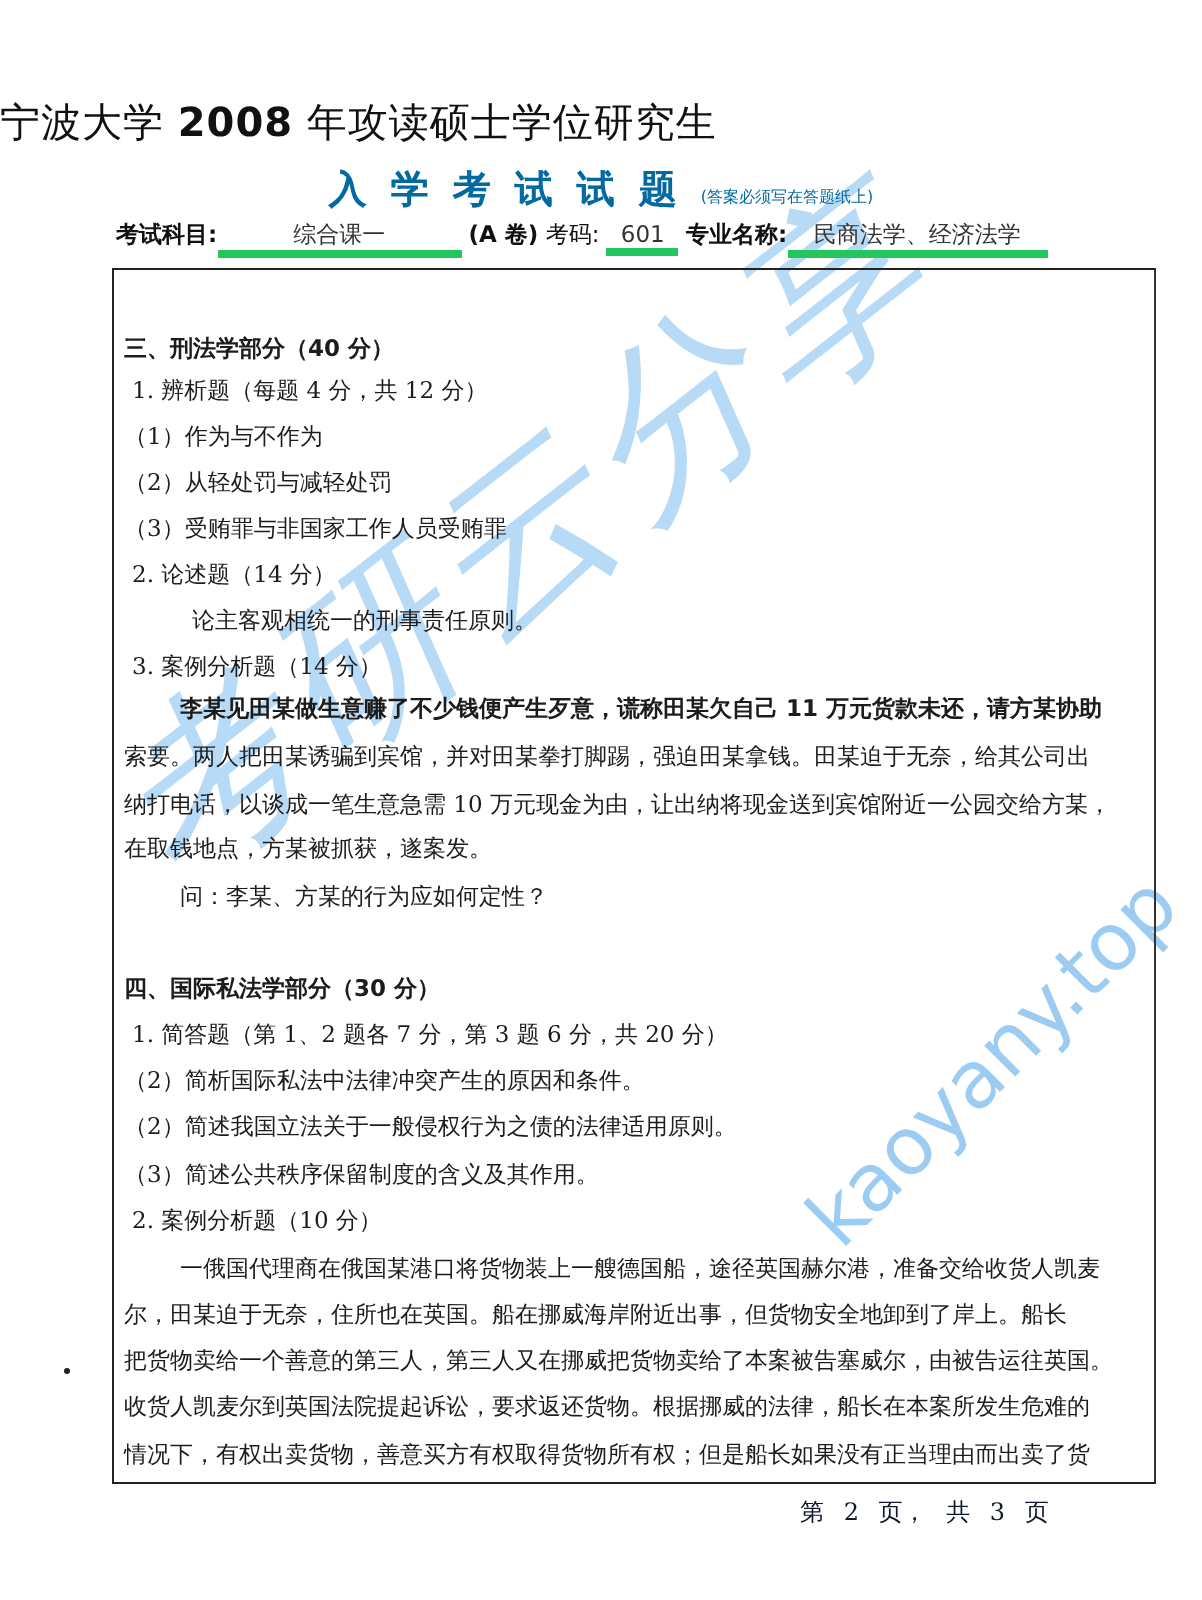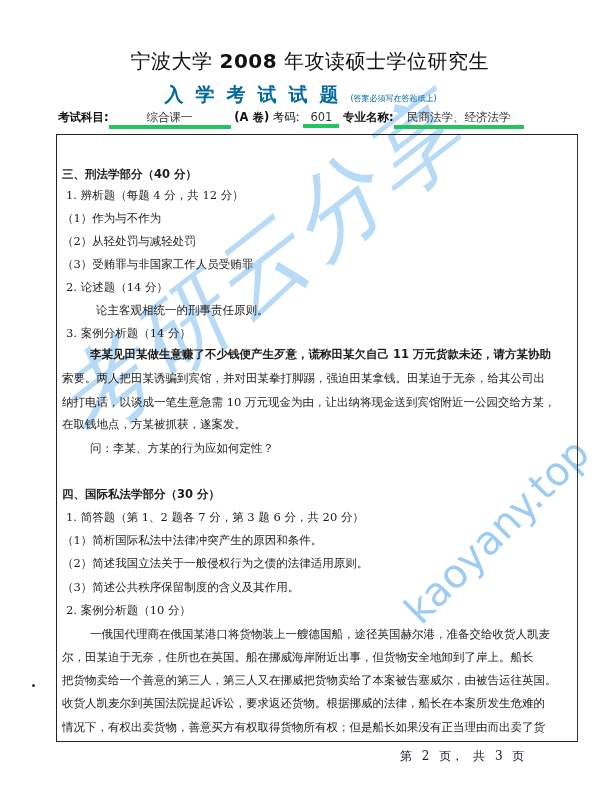--- a/index.html
+++ b/index.html
@@ -1,18 +1,18 @@
 <!DOCTYPE html>
 <html><head>
 <meta charset="utf-8">
 <style>
   html, body { margin:0; padding:0; }
   body { width:601px; height:800px; background:#fff; position:relative; overflow:hidden;
          font-family:"DejaVu Serif", "Liberation Serif", serif; color:#1a1a1a; }
-  .title { position:absolute; left:0; width:489px; text-align:right; top:48px;
+  .title { position:absolute; left:0; width:489px; text-align:left; top:48px;
            font-family:"DejaVu Sans", "Liberation Sans", sans-serif; font-size:20px; letter-spacing:0.5px; color:#111; }
   .title b { font-weight:bold; }
   .subtitle { position:absolute; left:0; width:601px; text-align:center; top:82px;
               font-family:"DejaVu Sans", sans-serif; font-size:19px; font-weight:bold; color:#0369a1; }
   .subtitle .main { letter-spacing:12px; }
   .subtitle .note { font-size:8px; font-weight:normal; letter-spacing:0; }
   .infoline { position:absolute; top:110px; left:58px; font-size:11.5px; white-space:nowrap;
               font-family:"DejaVu Sans", sans-serif; color:#111; }
   .infoline .lbl { font-weight:bold; }
   .infoline .fill { display:inline-block; border-bottom:4px solid #22c55e; text-align:center; font-weight:normal; color:#333; }
@@ -65,21 +65,21 @@
 <div class="line ind2" style="top:303px">论主客观相统一的刑事责任原则。</div>
 <div class="line ind1" style="top:326px">3. 案例分析题（14 分）</div>
 <div class="line bold para-first" style="top:347px">李某见田某做生意赚了不少钱便产生歹意，谎称田某欠自己 11 万元货款未还，请方某协助</div>
 <div class="line" style="top:371px">索要。两人把田某诱骗到宾馆，并对田某拳打脚踢，强迫田某拿钱。田某迫于无奈，给其公司出</div>
 <div class="line" style="top:395px">纳打电话，以谈成一笔生意急需 10 万元现金为由，让出纳将现金送到宾馆附近一公园交给方某，</div>
 <div class="line" style="top:417px">在取钱地点，方某被抓获，遂案发。</div>
 <div class="line para-first" style="top:441px">问：李某、方某的行为应如何定性？</div>
 
 <div class="line sec" style="top:487px">四、国际私法学部分（30 分）</div>
 <div class="line ind1" style="top:510px">1. 简答题（第 1、2 题各 7 分，第 3 题 6 分，共 20 分）</div>
-<div class="line" style="top:533px">（1）简析国际私法中法律冲突产生的原因和条件。</div>
+<div class="line" style="top:533px">（2）简析国际私法中法律冲突产生的原因和条件。</div>
 <div class="line" style="top:556px">（2）简述我国立法关于一般侵权行为之债的法律适用原则。</div>
 <div class="line" style="top:580px">（3）简述公共秩序保留制度的含义及其作用。</div>
 <div class="line ind1" style="top:603px">2. 案例分析题（10 分）</div>
 <div class="line para-first" style="top:627px">一俄国代理商在俄国某港口将货物装上一艘德国船，途径英国赫尔港，准备交给收货人凯麦</div>
 <div class="line" style="top:650px">尔，田某迫于无奈，住所也在英国。船在挪威海岸附近出事，但货物安全地卸到了岸上。船长</div>
 <div class="line" style="top:673px">把货物卖给一个善意的第三人，第三人又在挪威把货物卖给了本案被告塞威尔，由被告运往英国。</div>
 <div class="line" style="top:696px">收货人凯麦尔到英国法院提起诉讼，要求返还货物。根据挪威的法律，船长在本案所发生危难的</div>
 <div class="line" style="top:720px">情况下，有权出卖货物，善意买方有权取得货物所有权；但是船长如果没有正当理由而出卖了货</div>
 
 <div class="dot"></div>

